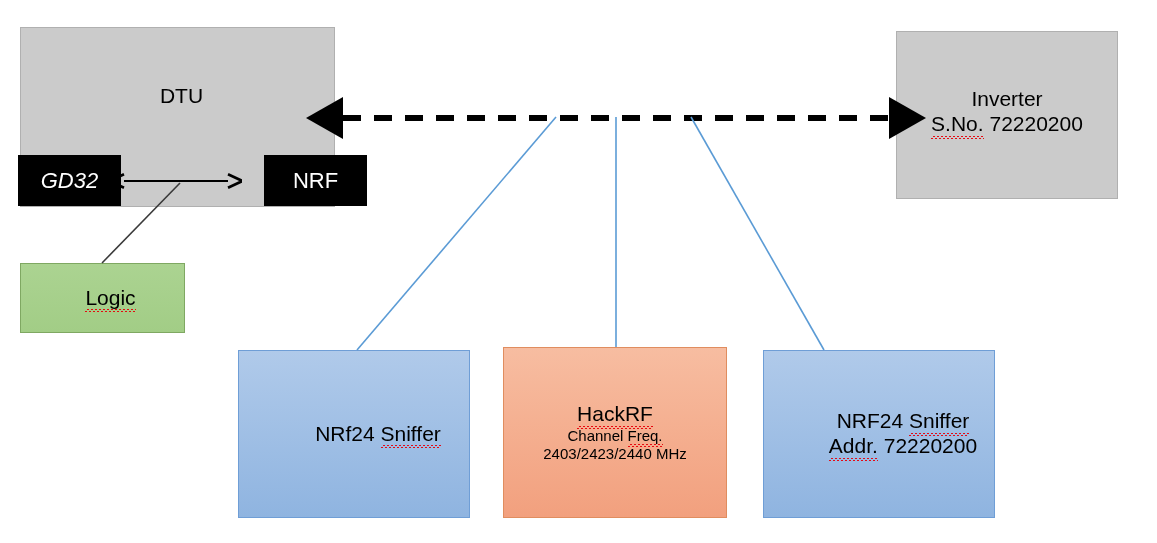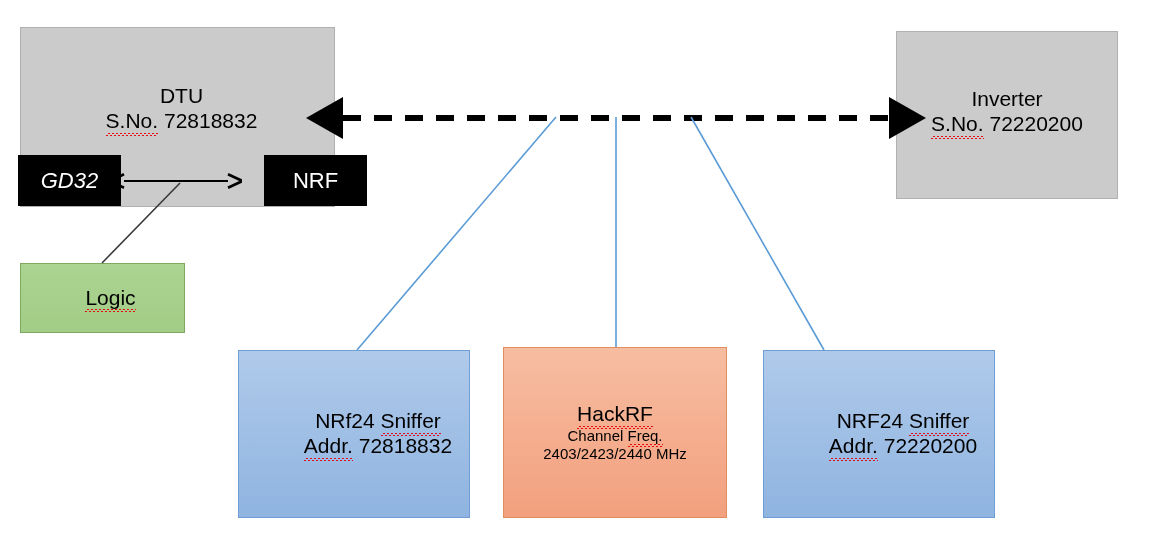--- a/index.html
+++ b/index.html
@@ -109,21 +109,20 @@
   }
 </style>
 </head>
 <body>
 
 <div id="canvas">
 
   <div class="box grey-box" id="dtu-box">
     <div class="dtu-label-stack">
       <div class="title-lg">DTU</div>
-      <div class="title-lg-2"><span class="sq">S.No.</span><span>&nbsp;72818832</span></div>
     </div>
   </div>
 
   <div class="box grey-box" id="inv-box">
     <div class="inv-label-stack">
       <div class="title-lg">Inverter</div>
       <div class="title-lg-2"><span class="sq">S.No.</span><span>&nbsp;72220200</span></div>
     </div>
   </div>
 
@@ -133,21 +132,20 @@
   <div class="chip" id="nrf-chip">
     <span>NRF</span>
   </div>
 
   <div class="box" id="logic-box">
     <div><span class="sq">Logic</span></div>
   </div>
 
   <div class="box blue-box" id="sniffer-left">
     <div class="line1">NRf24&nbsp;<span class="sq">Sniffer</span></div>
-    <div class="line2"><span class="sq">Addr.</span><span>&nbsp;72818832</span></div>
   </div>
 
   <div class="box orange-box" id="hackrf-box">
     <div class="line1"><span class="sq">HackRF</span></div>
     <div class="small1">Channel&nbsp;<span class="sq">Freq.</span></div>
     <div class="small2">2403/2423/2440 MHz</div>
   </div>
 
   <div class="box blue-box" id="sniffer-right">
     <div class="line1">NRF24&nbsp;<span class="sq">Sniffer</span></div>

